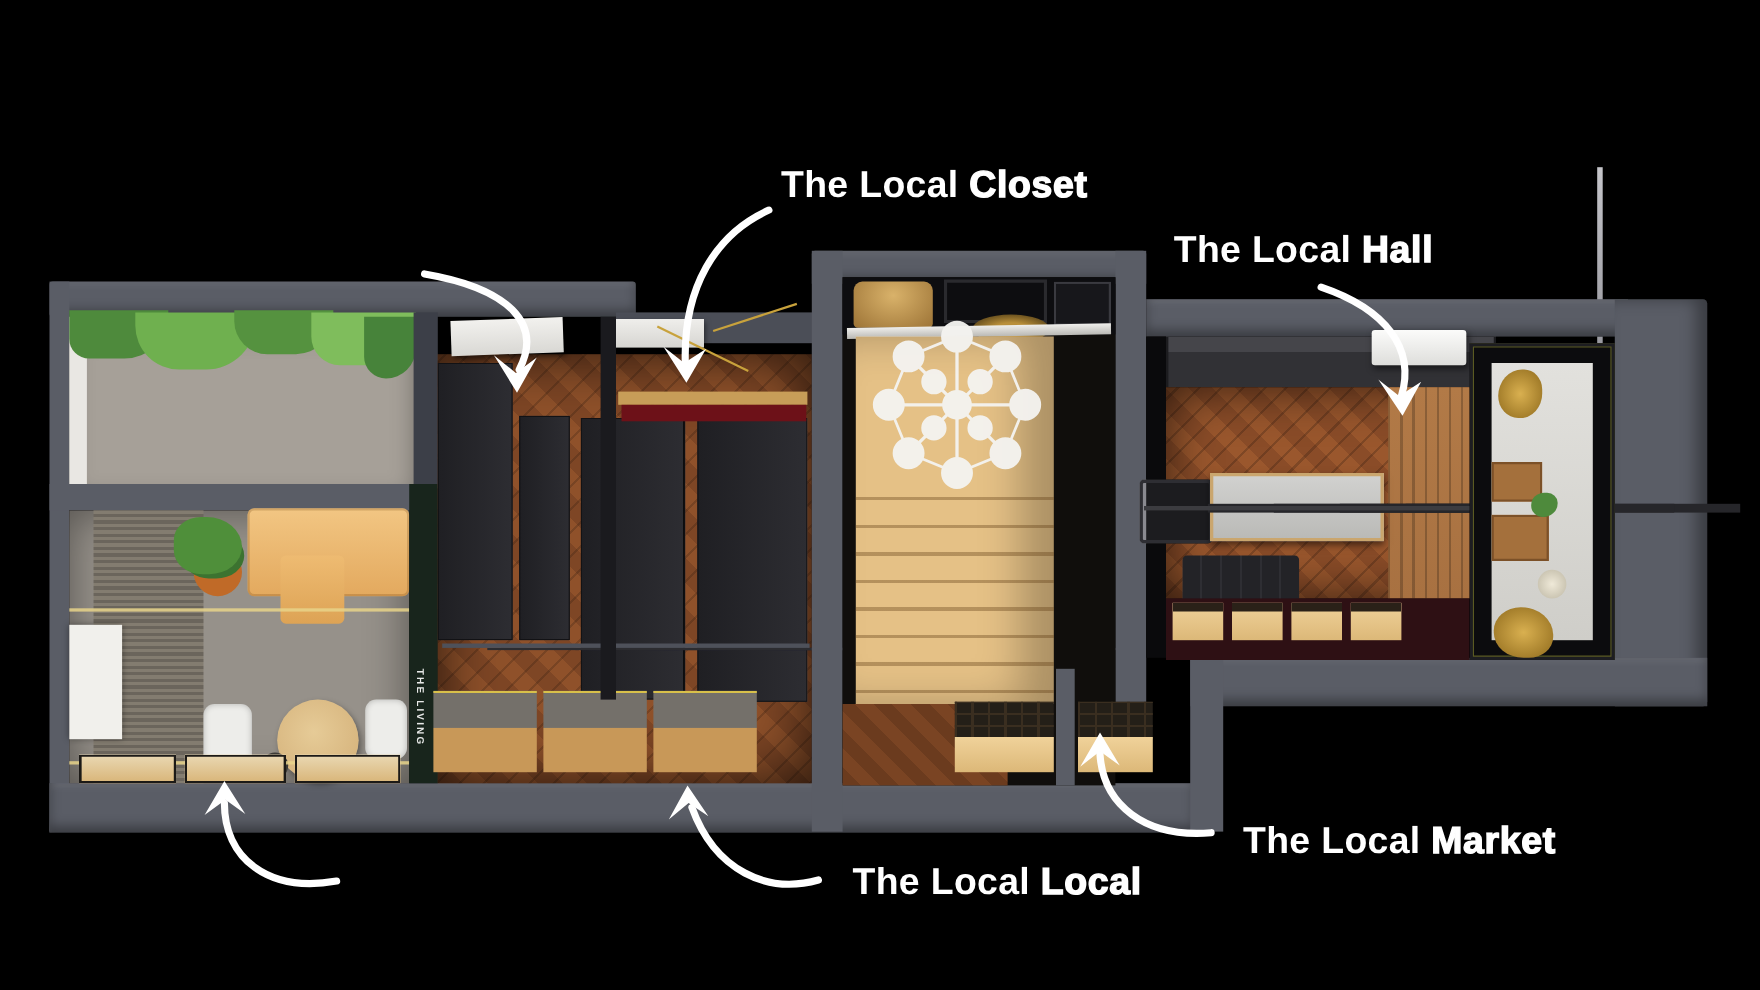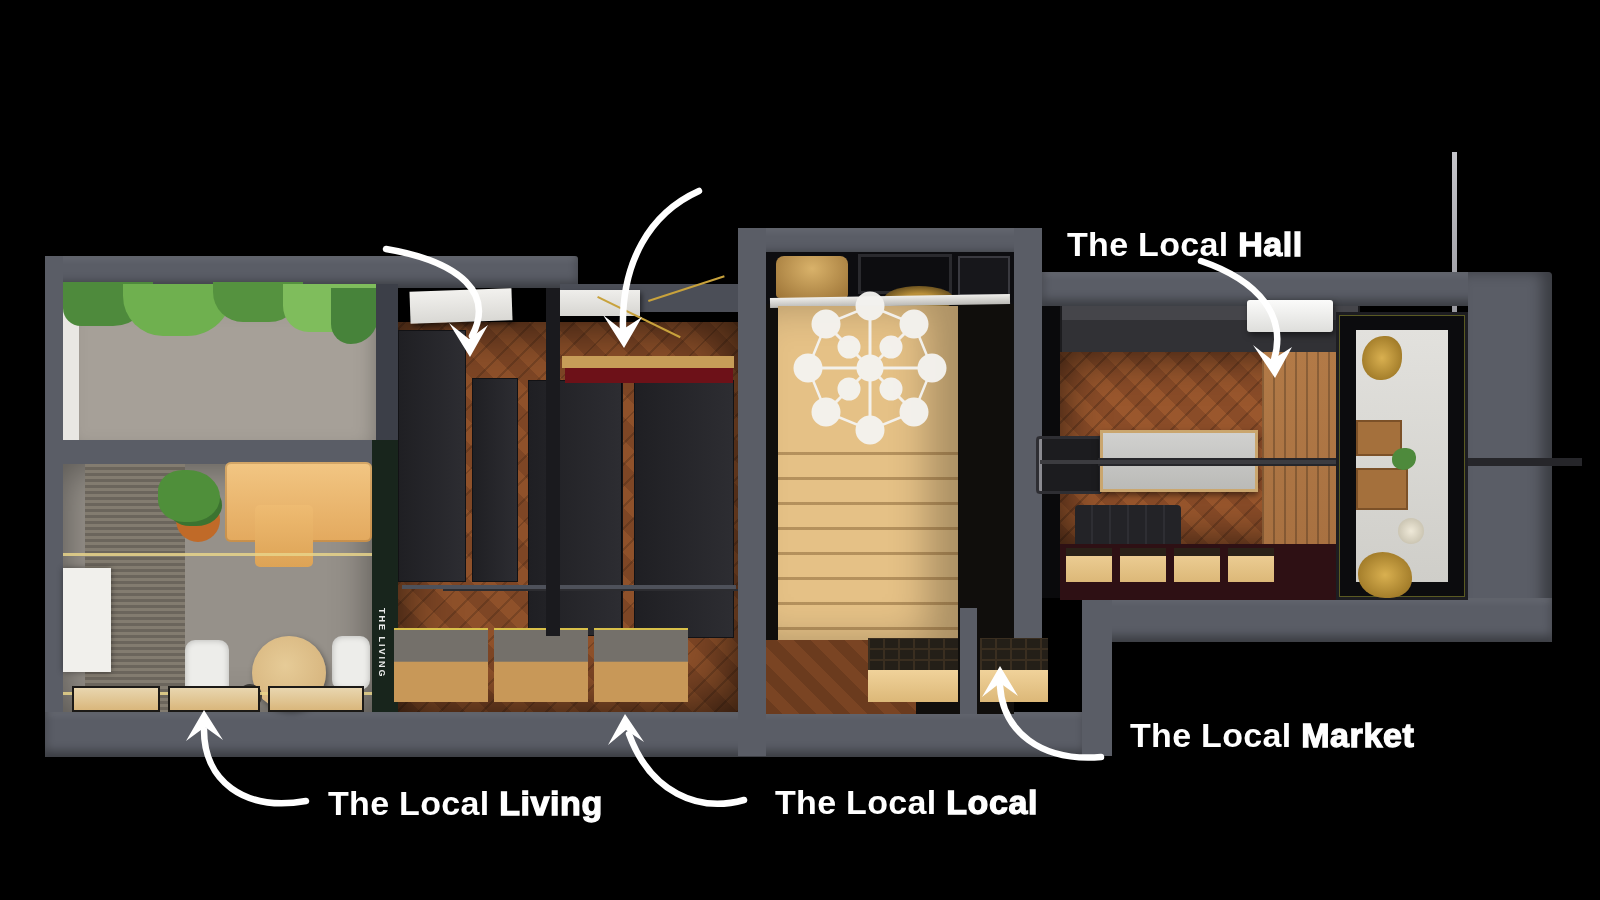--- a/index.html
+++ b/index.html
@@ -200,26 +200,26 @@
         <path d="M 744,800 C 698,813 650,792 629,734"></path>
         <polygon points="608,745 626,730 644,742 625,714" fill="#fff" stroke="none"></polygon>
       </g>
       <g>
         <path d="M 1101,757 C 1040,762 1003,731 1000,686"></path>
         <polygon points="982,697 1000,683 1018,696 1000,666" fill="#fff" stroke="none"></polygon>
       </g>
     </g>
   </svg>
 
-  <div class="rlabel" style="left:1067px;top:227px;">
+  <div class="rlabel" style="left:710px;top:151px;">
+    <span>The Local </span><span class="strong">Closet</span>
+  </div>
+  <div class="rlabel" style="left:1067px;top:210px;">
     <span>The Local </span><span class="strong">Hall</span>
-  </div>
-  <div class="rlabel" style="left:328px;top:786px;">
-    <span>The Local </span><span class="strong">Living</span>
   </div>
   <div class="rlabel" style="left:775px;top:785px;">
     <span>The Local </span><span class="strong">Local</span>
   </div>
-  <div class="rlabel" style="left:1130px;top:718px;">
+  <div class="rlabel" style="left:1130px;top:747px;">
     <span>The Local </span><span class="strong">Market</span>
   </div>
 
 </div>
 
 </body></html>

